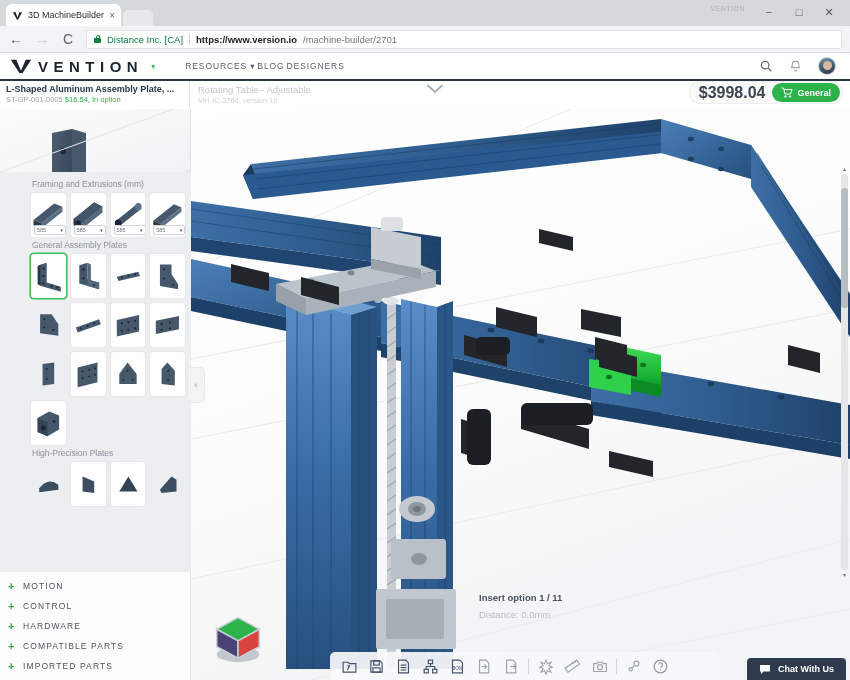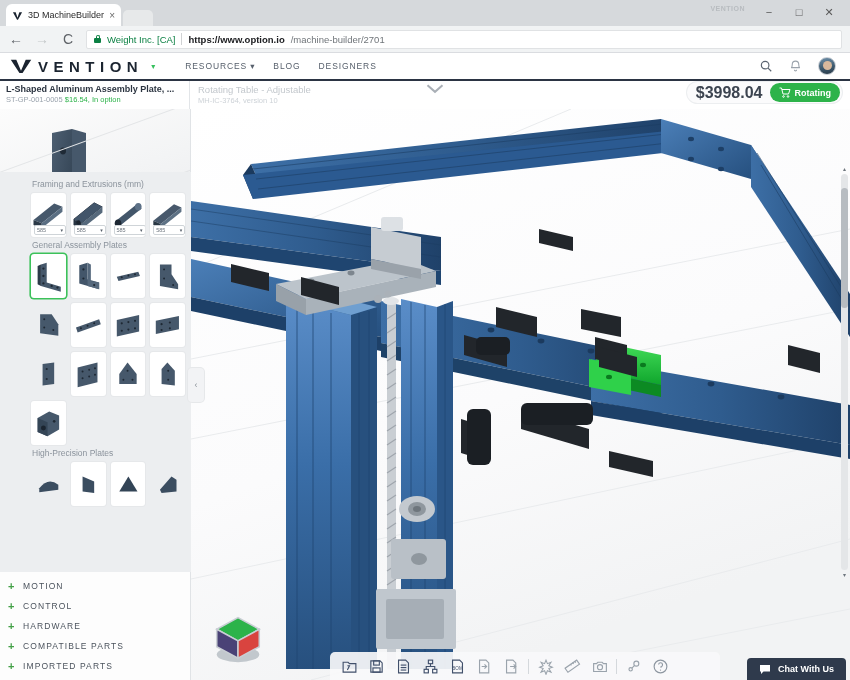--- a/index.html
+++ b/index.html
@@ -62,21 +62,21 @@
     position:absolute; top:53px; left:0; width:850px; height:28px;
     background:#fff; border-bottom:2px solid #2b3443;
     display:flex; align-items:center; padding:0 10px;
   }
   .brand { display:flex; align-items:center; gap:6px; }
   .brand-mark { width:22px; height:16px; }
   .brand-word {
     font-size:15px; font-weight:bold; letter-spacing:5.5px; color:#1b2430;
   }
   .brand-caret { color:#35c05d; font-size:8px; margin-left:2px; }
-  .site-nav { display:flex; align-items:center; gap:18px; margin-left:30px; }
+  .site-nav { display:flex; align-items:center; gap:2px; margin-left:30px; }
   .site-nav a {
     font-size:8.5px; color:#57606c; letter-spacing:0.9px; text-decoration:none; cursor:pointer;
     display:flex; align-items:center; gap:3px;
   }
   .site-right { margin-left:auto; display:flex; align-items:center; gap:16px; padding-right:4px; }
   .hdr-icon { color:#5b6470; cursor:pointer; display:flex; align-items:center; }
   .avatar {
     width:18px; height:18px; border-radius:50%;
     background:linear-gradient(170deg,#6c8ea8 0%,#3f5b70 55%,#2a3b49 100%);
     position:relative; overflow:hidden; border:1px solid #c9ced4; cursor:pointer;
@@ -257,23 +257,23 @@
 
   <div class="navbar">
     <span class="navbtn">←</span>
     <span class="navbtn disabled">→</span>
     <span class="navbtn">C</span>
     <div class="omnibox">
       <span class="lock">
         <span class="shackle"></span>
           <span class="body"></span>
       </span>
-      <span class="site-id">Weight Inc. [CA]</span>
+      <span class="site-id">Distance Inc. [CA]</span>
       <span class="vsep"></span>
-      <span class="url-dom">https://www.option.io</span>
+      <span class="url-dom">https://www.version.io</span>
         <span class="url-rest">/machine-builder/2701</span>
     </div>
   </div>
 
   <div class="site-header">
     <div class="brand">
       <svg class="brand-mark" viewBox="0 0 28 20">
         <path d="M1 2 L8 2 L14 16 L20 2 L27 2 L16 19 L12 19 Z" fill="#1b2430"></path>
       </svg>
       <span class="brand-word">VENTION</span>
@@ -325,21 +325,21 @@
   </div>
 
   <div class="cart-wrap">
     <span class="cart-total">$3998.04</span>
     <button class="checkout-btn">
       <svg width="12" height="11" viewBox="0 0 24 22" fill="none" stroke="#fff" stroke-width="2">
         <path d="M1 2h4l3 12h11l3-9H6"></path>
           <circle cx="9" cy="19" r="1.6"></circle>
           <circle cx="18" cy="19" r="1.6"></circle>
       </svg>
-      <span>Rotating</span>
+      <span>General</span>
     </button>
   </div>
   <div class="stats">
     <div>Assembly Time: 555 min</div>
     <div>Weight: 85.9 kg</div>
   </div>
 
   <div class="viewport">
     <svg class="vp-bg" viewBox="0 0 659 571" preserveAspectRatio="none">
       <defs>
@@ -556,20 +556,24 @@
         <rect x="330" y="294" rx="6" width="72" height="22"></rect>
         <rect x="285" y="228" rx="5" width="34" height="18"></rect>
       </g>
 
       <g fill="#aab1b8">
         <circle cx="187" cy="190" r="4"></circle>
           <circle cx="197" cy="185" r="3.5"></circle>
       </g>
     </svg>
 
+    <div class="vp-hint">
+      <div class="l1">Insert option 1 / 11</div>
+      <div class="l2">Distance: 0.0mm</div>
+    </div>
 
     <svg class="navcube" viewBox="0 0 60 60">
       <ellipse cx="30" cy="48" rx="22" ry="8" fill="#b9bfc5" opacity="0.85"></ellipse>
       <polygon points="8,22 30,10 52,22 30,34" fill="#2cb34a" stroke="#c9ced4" stroke-width="1.6"></polygon>
       <polygon points="8,22 30,34 30,52 8,40" fill="#4a4276" stroke="#c9ced4" stroke-width="1.6"></polygon>
       <polygon points="30,34 52,22 52,40 30,52" fill="#d9443f" stroke="#c9ced4" stroke-width="1.6"></polygon>
     </svg>
   </div>
 
   <div class="collapse-handle">‹</div>

